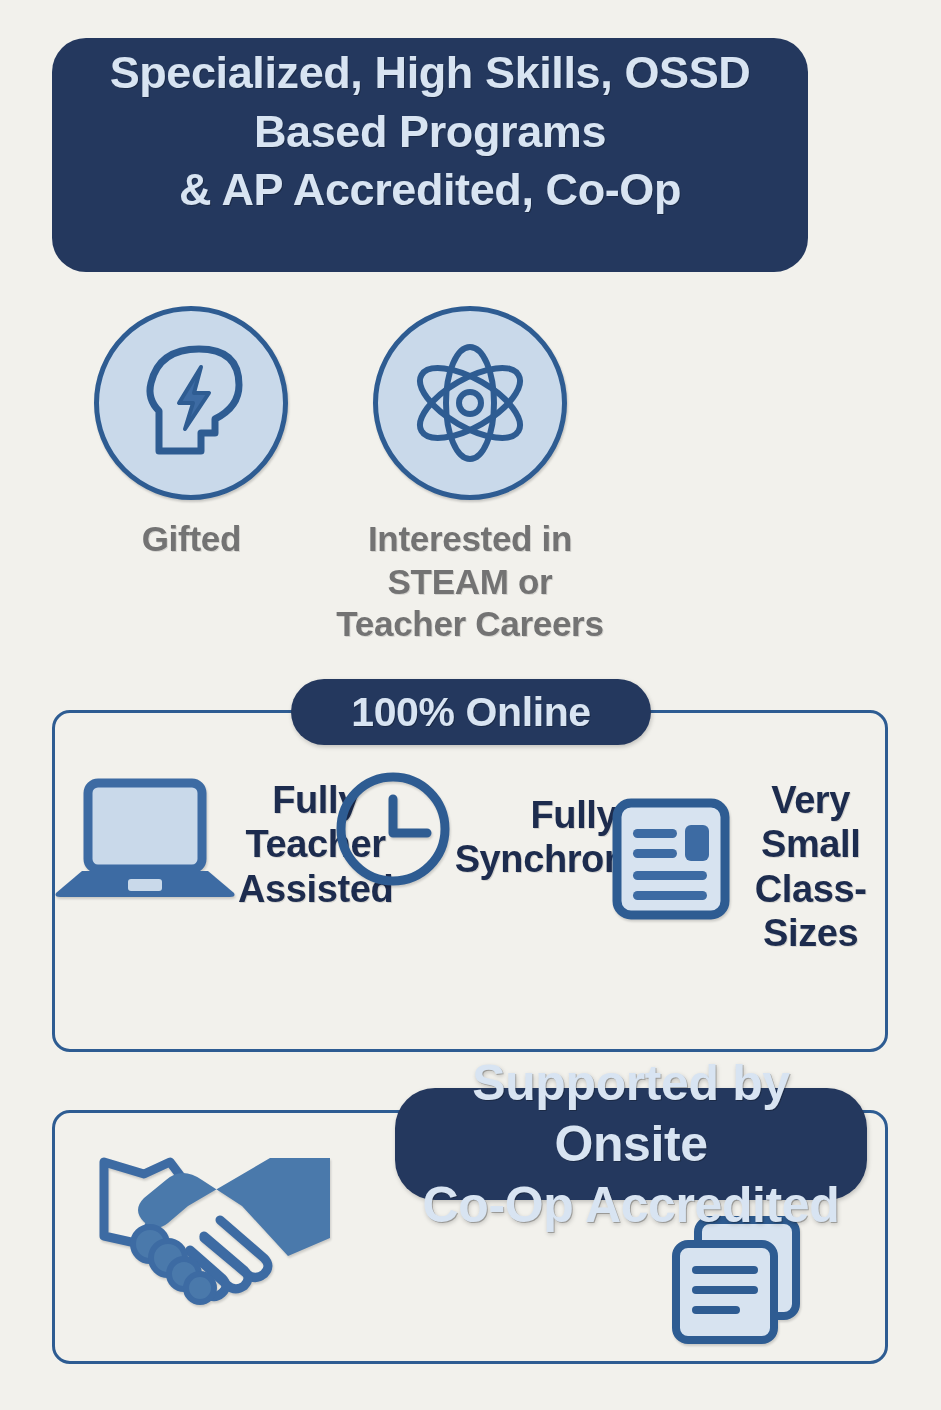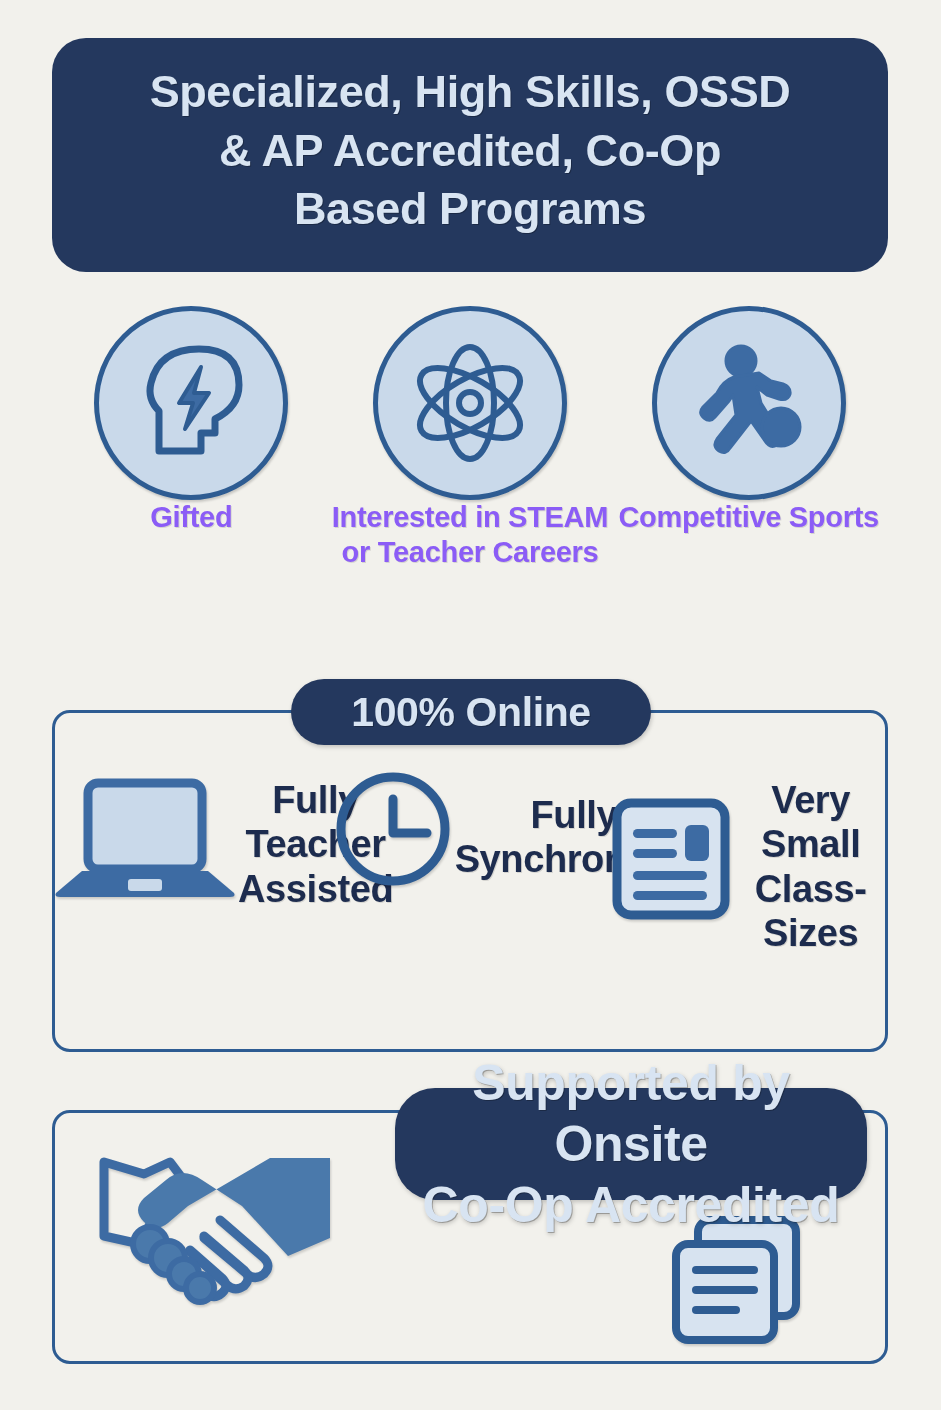--- a/index.html
+++ b/index.html
@@ -18,26 +18,25 @@
     position: relative;
     width: 941px;
     height: 1410px;
   }
 
   
   .title-banner {
     position: absolute;
     left: 52px;
     top: 38px;
-    width: 836px;
+    width: 756px;
     height: 234px;
     background: #24385e;
     border-radius: 34px;
     display: flex;
-    align-items: center;
     justify-content: center;
     box-sizing: border-box;
     padding: 6px 26px 14px;
   }
   .title-text {
     color: #d8e4f2;
     font-size: 45px;
     font-weight: bold;
     line-height: 1.30;
     text-align: center;
@@ -65,22 +64,23 @@
     border-radius: 50%;
     background: #c9d9ea;
     border: 5px solid #2e5c92;
     box-sizing: border-box;
     display: flex;
     align-items: center;
     justify-content: center;
     filter: drop-shadow(1px 2px 1px rgba(0,0,0,0.18));
   }
   .top-label {
-    color: #8b5cf6;
-    font-size: 29px;
+    margin-top: 18px;
+    color: #737373;
+    font-size: 35px;
     font-weight: bold;
     line-height: 1.22;
     text-align: center;
     letter-spacing: -0.3px;
     text-shadow: 1px 1px 0 rgba(0,0,0,0.12);
   }
 
   
   .section-box {
     position: absolute;
@@ -189,22 +189,22 @@
   .drop { filter: drop-shadow(1px 2px 1px rgba(0,0,0,0.16)); }
 </style>
 </head>
 <body>
 
 <div class="page">
 
   <div class="title-banner">
     <div class="title-text">
       <div>Specialized, High Skills, OSSD</div>
+      <div>Based Programs</div>
       <div>&amp; AP Accredited, Co-Op</div>
-      <div>Based Programs</div>
     </div>
   </div>
 
   <div class="top-row">
 
     <div class="top-col">
       <div class="circle">
         <span>
           <svg width="140" height="140" viewBox="0 0 140 140">
             <path d="M38 96 L38 118 L80 118 L80 100 L94 100 L94 86 Q118 74 118 52
@@ -225,37 +225,20 @@
               <ellipse cx="70" cy="70" rx="24" ry="56" transform="rotate(60 70 70)"></ellipse>
               <ellipse cx="70" cy="70" rx="24" ry="56" transform="rotate(120 70 70)"></ellipse>
               <circle cx="70" cy="70" r="11"></circle>
             </g>
           </svg>
         </span>
       </div>
       <div class="top-label">Interested in STEAM or Teacher Careers</div>
     </div>
 
-    <div class="top-col">
-      <div class="circle">
-        <span>
-          <svg width="140" height="140" viewBox="0 0 140 140">
-            <g fill="#3d6ba3" stroke="#3d6ba3" stroke-width="3" stroke-linejoin="round" stroke-linecap="round">
-              <circle cx="62" cy="28" r="15"></circle>
-              <path d="M55 44 Q44 48 38 60 L24 74 Q19 80 25 85 Q31 90 36 84 L50 68 L54 62
-                       L57 82 L38 106 Q33 113 40 118 Q47 122 51 115 L72 88 L86 108
-                       Q91 116 98 112 Q105 107 100 99 L82 70 L78 54
-                       L88 62 L100 66 Q109 68 111 61 Q112 54 104 51 L92 48 L80 40 Z"></path>
-              <circle cx="102" cy="94" r="19"></circle>
-            </g>
-          </svg>
-        </span>
-      </div>
-      <div class="top-label">Competitive Sports</div>
-    </div>
   </div>
 
   <div class="section-box" id="online-box"></div>
 
   <div class="badge" id="badge-online">100% Online</div>
 
   <div class="mid-row">
 
     <div class="mid-col">
       <div class="mid-icon">

